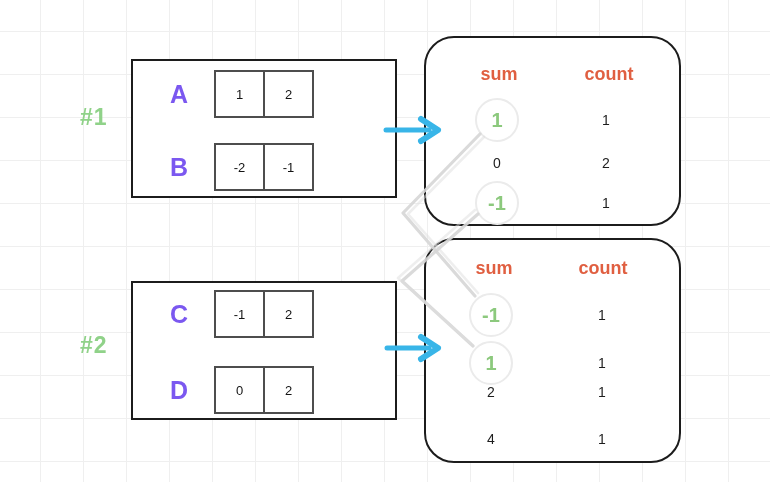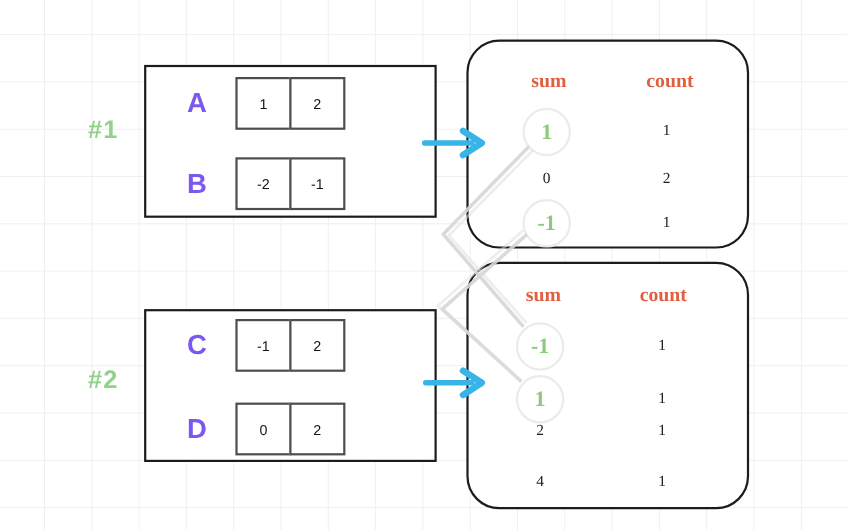--- a/index.html
+++ b/index.html
@@ -31,21 +31,21 @@
     display:flex;align-items:center;justify-content:center;
     font-size:13px;font-weight:500;color:#141414;box-sizing:border-box;
   }
   .cell + .cell{margin-left:-2px;}
   .result-table{
     position:absolute;background:#fff;border:2px solid #1c1c1c;
     border-radius:30px;box-sizing:border-box;z-index:1;
   }
   .slot{
     position:absolute;transform:translate(-50%,-50%);
-    display:flex;align-items:center;justify-content:center;font-family:Liberation Serif, serif;
+    display:flex;align-items:center;justify-content:center;
   }
   .hdr{font-size:18px;font-weight:600;color:#e05f41;}
   .sum-val{font-size:14px;font-weight:500;color:#1d1d1d;}
   .circle{
     width:44px;height:44px;border:2px solid #ebebeb;border-radius:50%;
     background:#fff;display:flex;align-items:center;justify-content:center;
     box-sizing:border-box;
   }
   .circle .sum-val{font-size:20px;font-weight:600;color:#8cc97d;}
   .count-val{font-size:14px;font-weight:500;color:#1d1d1d;}

